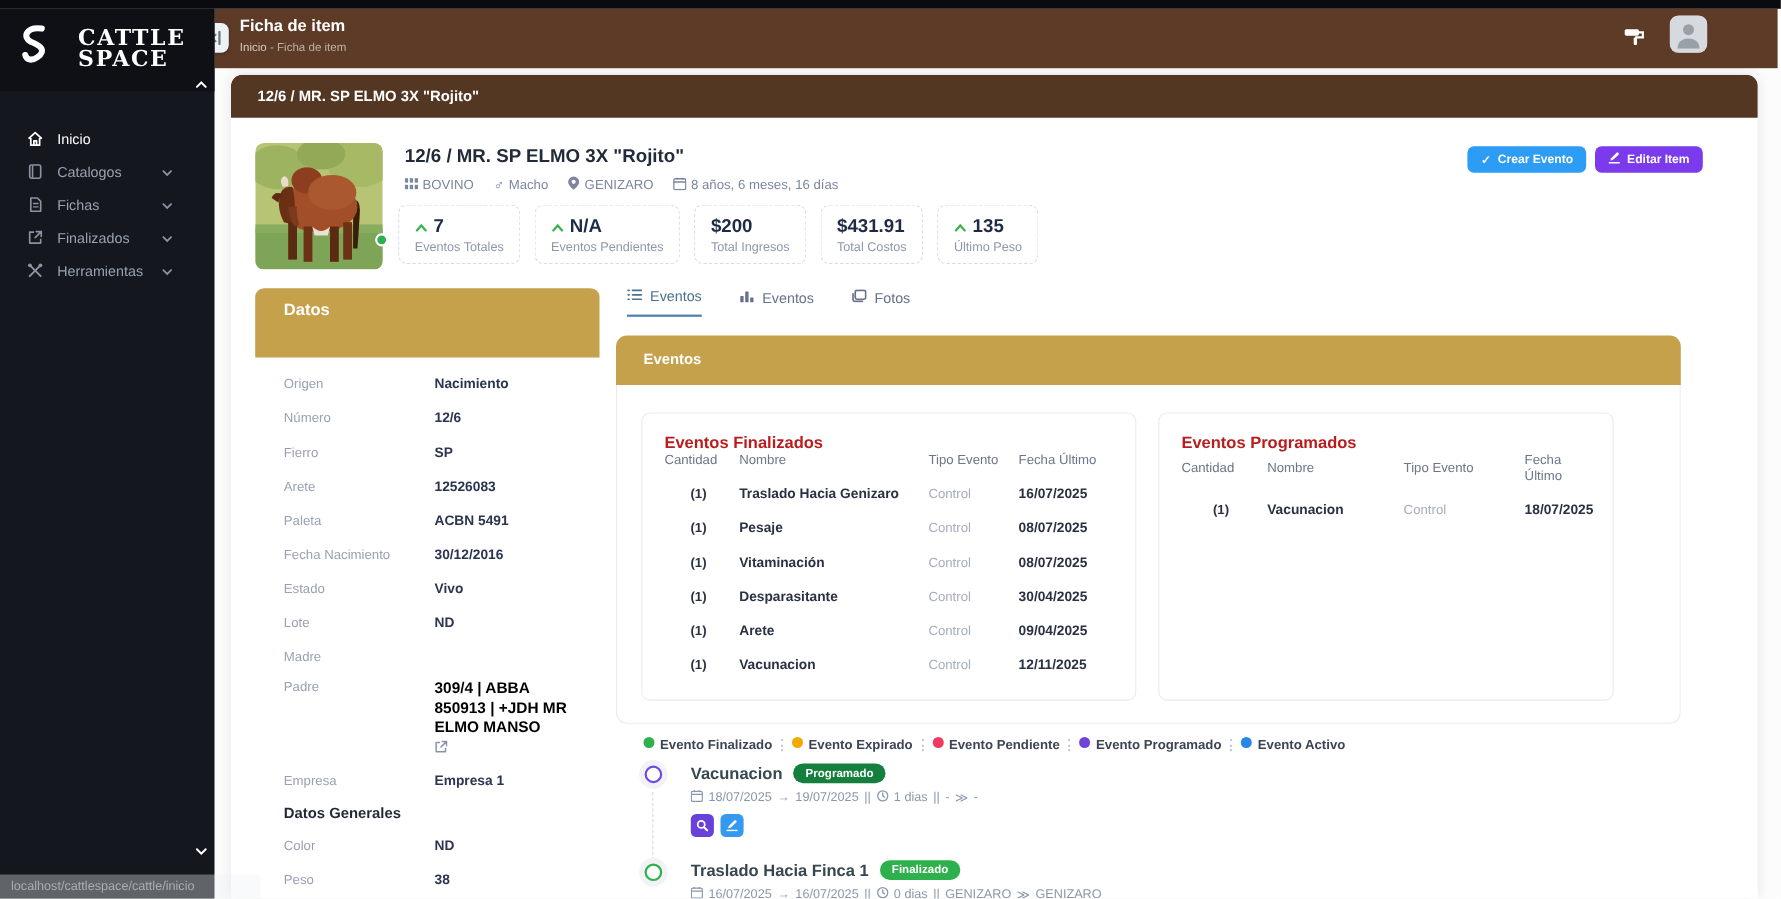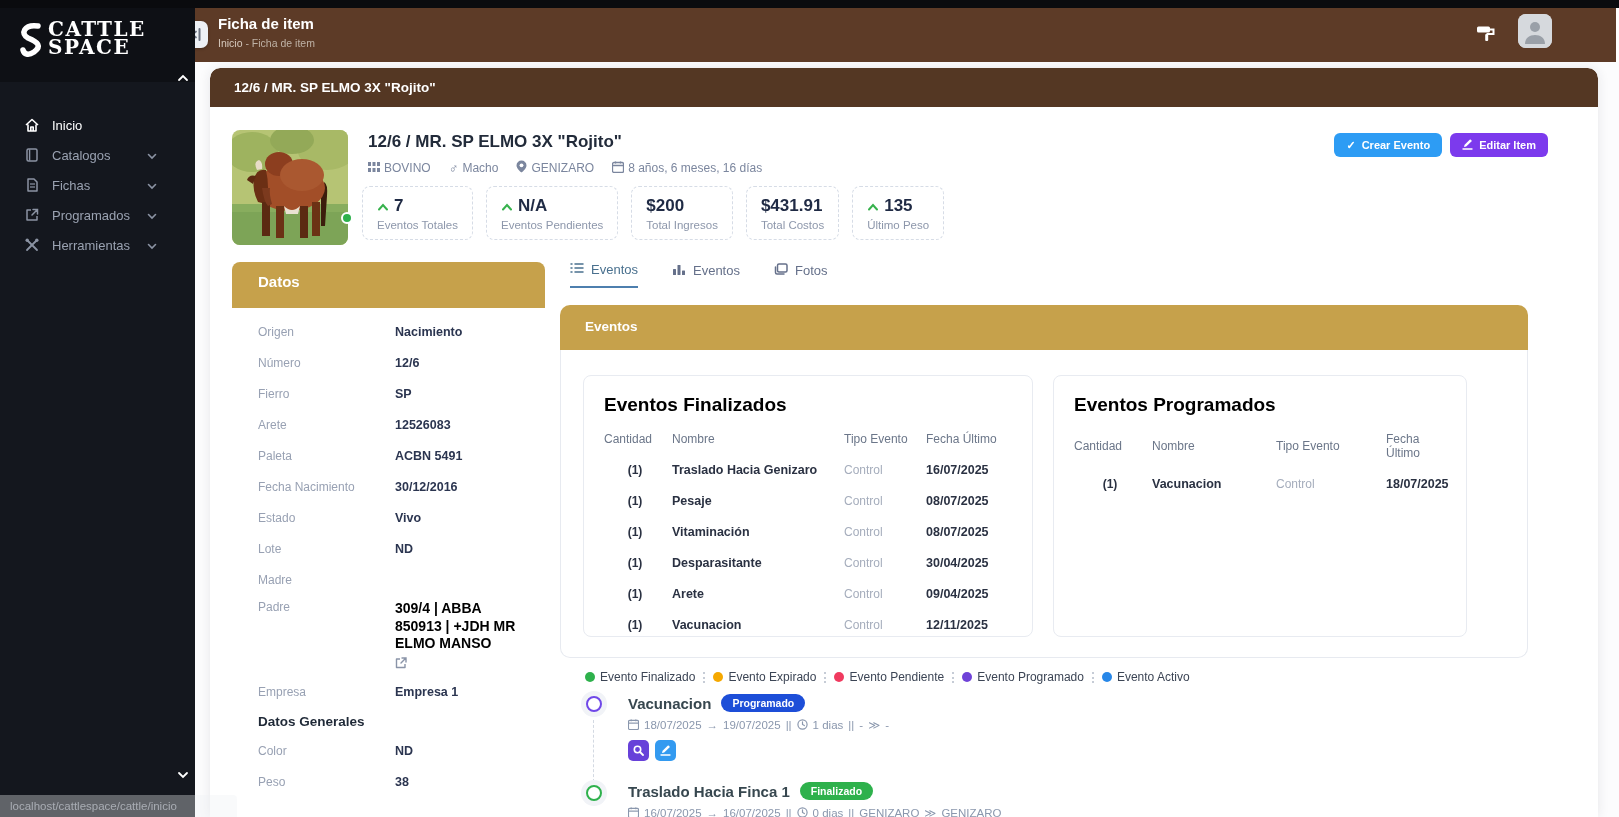--- a/index.html
+++ b/index.html
@@ -4,21 +4,21 @@
 <style>
   * { margin:0; padding:0; box-sizing:border-box; }
   html,body { width:1619px; height:817px; overflow:hidden; }
   body { font-family:"Liberation Sans", sans-serif; background:#ffffff; position:relative; }
 
   
   .top-strip { position:absolute; left:0; top:0; width:100%; height:8px; background:#0a0b0e; }
 
   
   .sidebar { position:absolute; left:0; top:8px; width:195px; height:809px; background:#14171e; z-index:3; }
-  .logo-row { display:flex; gap:0; padding:12px 12px 16px 14px; background:#0e1015; }
+  .logo-row { display:flex; align-items:center; gap:23px; padding:12px 12px 16px 14px; background:#0e1015; }
   .logo-text { color:#fff; font-family:"DejaVu Serif", serif; font-weight:bold; font-size:20px; line-height:0.92; letter-spacing:1.5px; }
   .nav { margin-top:28px; }
   .nav-item { display:flex; align-items:center; height:30px; padding-left:24px; color:#9aa2b1; font-size:13px; cursor:pointer; position:relative; }
   .nav-item.active { color:#ffffff; }
   .nav-item .nicon { width:16px; height:16px; margin-right:12px; flex:0 0 16px; }
   .nav-item .chev { position:absolute; right:38px; }
   .side-chev-up { position:absolute; top:60px; right:6px; }
   .side-chev-down { position:absolute; bottom:34px; right:6px; }
 
   
@@ -52,21 +52,21 @@
   .stat-label { margin-top:3px; font-size:11.5px; color:#8d97ab; white-space:nowrap; }
 
   
   .actions { position:absolute; top:65px; right:50px; display:flex; gap:8px; }
   .btn { display:flex; align-items:center; gap:6px; height:24px; padding:0 12px; border:none; border-radius:6px; color:#fff; font-size:11px; font-weight:bold; cursor:pointer; font-family:"Liberation Sans", sans-serif; }
   .btn-create { background:#2d9cf4; }
   .btn-edit { background:#7c3aed; }
 
   
   .datos { position:absolute; left:22px; top:194px; width:313px; }
-  .datos-head { height:46px; background:#c6a14b; border-radius:8px 8px 0 0; color:#fff; font-size:15px; font-weight:bold; padding:11px 0 0 26px; }
+  .datos-head { height:63px; background:#c6a14b; border-radius:8px 8px 0 0; color:#fff; font-size:15px; font-weight:bold; padding:11px 0 0 26px; }
   .datos-body { padding:8px 0 0 0; }
   .drow { display:flex; align-items:center; height:31px; padding-left:26px; }
   .drow .dlabel { width:137px; font-size:12px; color:#98a1b3; }
   .drow .dvalue { font-size:12.5px; color:#2b3550; font-weight:bold; }
   .drow-padre { height:auto; align-items:flex-start; padding-top:5px; padding-bottom:4px; }
   .padre-link { width:122px; font-size:14px; color:#000000; font-weight:bold; line-height:1.25; cursor:pointer; }
   .dsection { padding-left:26px; height:28px; display:flex; align-items:center; font-size:13.5px; font-weight:bold; color:#1f2937; }
   .dvalue-empresa { font-size:15px; color:#3a4358; font-weight:normal; }
 
   
@@ -75,34 +75,34 @@
   .tab.active { color:#49708e; border-bottom:2px solid #4d7fae; }
 
   
   .ev-panel { position:absolute; left:350px; top:237px; width:968px; }
   .ev-head { height:45px; background:#c6a14b; border-radius:10px 10px 0 0; color:#fff; font-size:13.5px; font-weight:bold; padding:14px 0 0 25px; }
   .ev-body { height:308px; border:1px solid #e7eaf0; border-top:none; border-radius:0 0 10px 10px; position:relative; background:#fff; }
 
   .tbl-card { position:absolute; top:25px; border:1px solid #e8ebf1; border-radius:8px; background:#fff; padding:18px 20px; }
   .tbl-fin { left:22px; width:450px; height:262px; }
   .tbl-prog { left:492px; width:414px; height:262px; }
-  .tbl-title { font-size:19px; font-weight:bold; color:#000000; margin-bottom:16px; }
+  .tbl-title { font-size:15px; font-weight:bold; color:#b91c1c; margin-bottom:0; }
   .thead, .trow { display:grid; align-items:center; }
   .g-fin  { grid-template-columns:62px 178px 82px 1fr; }
   .g-prog { grid-template-columns:72px 130px 110px 1fr; }
   .thead  { font-size:12px; color:#6b7689; }
   .trow   { margin-top:17px; }
   .td-cant  { text-align:center; font-size:12px; font-weight:bold; color:#2a3142; }
   .td-nom   { font-size:12.5px; font-weight:bold; color:#2a3142; padding-left:6px; }
   .td-tipo  { font-size:12px; color:#a5adbc; }
   .td-fecha { font-size:12.5px; font-weight:bold; color:#2a3142; }
 
   
   .legend { position:absolute; left:375px; top:602px; display:flex; align-items:center; gap:8px; font-size:12px; color:#3c4555; }
-  .lg-item { display:flex; align-items:center; gap:5px; }
+  .lg-item { display:flex; gap:5px;font-weight:bold; }
   .lg-dot { width:10px; height:10px; border-radius:50%; }
   .lg-sep { width:2px; height:11px; border-left:2px dotted #c6ccd6; }
 
   
   .tl-line { position:absolute; left:383px; top:652px; height:62px; border-left:1px dashed #d3d9e2; }
   .tl-circle { position:absolute; width:16px; height:16px; border-radius:50%; background:#fff; box-shadow:0 0 0 5px #f1f3f7; }
   .tl-c1 { left:376px; top:628px; border:2px solid #7048e8; }
   .tl-c2 { left:376px; top:717px; border:2px solid #2eb14c; }
   .tl-item { position:absolute; left:418px; }
   .tl-i1 { top:626px; }
@@ -181,21 +181,21 @@
           </svg>
       </span>
     </div>
     <div class="nav-item">
       <span class="nicon">
         <svg width="16" height="16" viewBox="0 0 16 16">
             <path d="M7 3 H3 v10 h10 V9" fill="none" stroke="#8b93a3" stroke-width="1.5" stroke-linejoin="round"></path>
             <path d="M9 2.5 h4.5 V7 M13.2 2.8 L8 8" fill="none" stroke="#8b93a3" stroke-width="1.5" stroke-linecap="round"></path>
           </svg>
       </span>
-      <span>Programados</span>
+      <span>Finalizados</span>
       <span class="chev">
         <svg width="10" height="7" viewBox="0 0 10 7">
             <polyline points="1.5,1.5 5,5 8.5,1.5" fill="none" stroke="#8b93a3" stroke-width="1.6" stroke-linecap="round"></polyline>
           </svg>
       </span>
     </div>
     <div class="nav-item">
       <span class="nicon">
         <svg width="16" height="16" viewBox="0 0 16 16">
             <path d="M3 3 L13 13" stroke="#8b93a3" stroke-width="1.8" stroke-linecap="round"></path>
@@ -580,21 +580,21 @@
         </span>
     </div>
 
     <span class="tl-circle tl-c1"></span>
     <span class="tl-line"></span>
     <span class="tl-circle tl-c2"></span>
 
     <div class="tl-item tl-i1">
       <div class="tl-title-row">
         <span class="tl-title">Vacunacion</span>
-        <span class="tl-badge" style="background: #1d4ed8;">Programado</span>
+        <span class="tl-badge" style="background: #15803d;">Programado</span>
       </div>
       <div class="tl-meta">
         <span><svg width="11" height="11" viewBox="0 0 12 12">
               <rect x="0.5" y="1.5" width="11" height="10" rx="1.5" fill="none" stroke="#8a97ad" stroke-width="1.3"></rect>
               <line x1="0.5" y1="4.5" x2="11.5" y2="4.5" stroke="#8a97ad" stroke-width="1.3"></line>
               <line x1="3.5" y1="0.5" x2="3.5" y2="2.5" stroke="#8a97ad" stroke-width="1.3"></line>
               <line x1="8.5" y1="0.5" x2="8.5" y2="2.5" stroke="#8a97ad" stroke-width="1.3"></line>
             </svg></span>
         <span>18/07/2025</span>
         <span>→</span>

